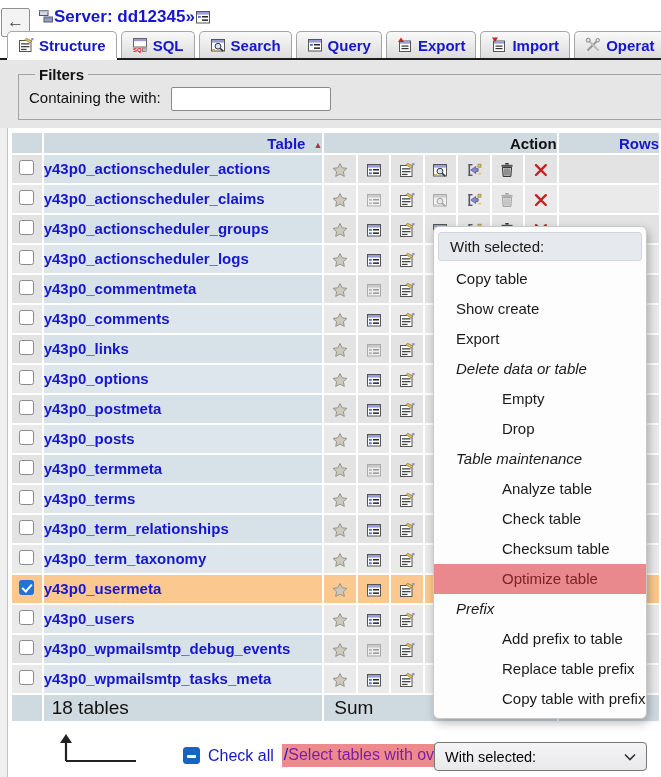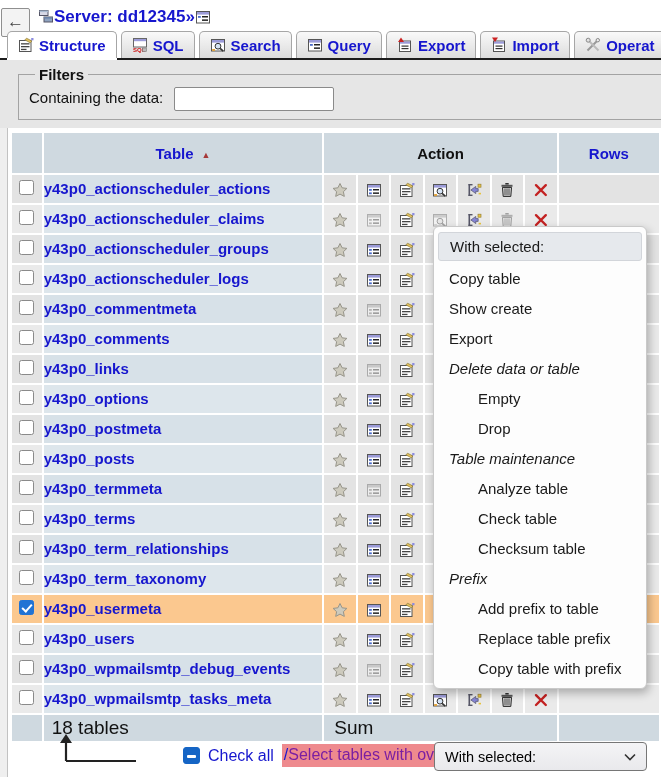--- a/index.html
+++ b/index.html
@@ -33,21 +33,21 @@
   .filters-band fieldset{position:absolute;left:18px;top:6px;width:660px;height:44px;
     border:1px solid #A3A3A3;background:var(--band-bg);margin:0;padding:4px 10px;}
   .filters-band legend{font-weight:bold;font-size:15px;padding:0 4px;margin-left:6px;color:#111;}
   .filters-band label{font-size:15px;color:#111;}
   .filters-band input{width:150px;height:20px;border:1px solid #8a8a8a;border-radius:2px;background:#fff;
     margin-left:6px;vertical-align:middle;font-size:14px;padding:1px 4px;}
 
   
   table.db{position:absolute;left:10px;top:131px;border-spacing:2px;border-collapse:separate;}
   table.db th,table.db td{box-sizing:border-box;padding:0;}
-  table.db th{background:var(--header-bg);height:40px;font-size:15px;text-align:center;font-weight:bold;color:#111;}
+  table.db th{background:var(--header-bg);height:20px;font-size:15px;text-align:right;font-weight:bold;color:#111;}
   th.h-table a,th.h-rows a{color:var(--link-blue);text-decoration:none;font-weight:bold;}
   th.h-table{padding-left:8px;}
   th.h-action{padding-left:8px;}
   th.h-rows{padding-left:8px;}
   .sort-asc{display:inline-block;margin-left:8px;font-size:9px;color:#A63838;vertical-align:1px;}
   td.cb{width:34px;background:#E3E3E3;text-align:center;height:28px;}
   td.name{width:288px;background:#D7E1E8;padding-left:8px;height:28px;}
   td.ic{width:36px;background:#E3E3E3;text-align:center;height:28px;}
   td.rowscol{width:118px;background:#E3E3E3;height:28px;}
   tr.even td.cb,tr.even td.ic,tr.even td.rowscol{background:#EAEAEA;}
@@ -76,22 +76,22 @@
   .overhang{background:var(--overhang-bg);padding:2px 6px 3px 2px;}
   .overhang .slash{color:var(--link-blue);}
   .overhang a{color:var(--overhang-text);text-decoration:none;}
   .with-selected-select{position:absolute;left:434px;top:1px;width:213px;height:29px;border:1px solid #767676;
     border-radius:4px;background:linear-gradient(#F4F4F6,#E9E9EC);display:flex;align-items:center;
     padding:0 10px;box-sizing:border-box;font-size:14.5px;color:#000;justify-content:space-between;}
 
   
   .menu{position:absolute;left:433px;top:226px;width:214px;box-sizing:border-box;background:#FDFDFD;
     border:1px solid #C9C9C9;border-radius:6px;box-shadow:2px 4px 10px rgba(0,0,0,.28);padding:4px 0;z-index:20;}
-  .menu .mi{height:30px;line-height:30px;font-size:15px;color:#1a1a1a;padding-left:15px;white-space:nowrap;}
-  .menu .mi.sub{padding-left:44px;}
+  .menu .mi{height:30px;line-height:30px;font-size:15px;color:#1a1a1a;padding-left:22px;white-space:nowrap;}
+  .menu .mi.sub{padding-left:68px;}
   .menu .mi.group{font-weight:normal;font-style:italic;}
   .menu .mi.header{height:27px;line-height:27px;margin:1px 4px 3px 4px;background:#E6E9ED;
     border:1px solid #D2D5DA;border-radius:3px;padding-left:11px;}
   .menu .mi.hl{background:var(--menu-hl-bg);color:var(--menu-hl-text);}
 </style>
 </head>
 <body>
 
 <div class="stage">
 
@@ -195,21 +195,21 @@
             <circle cx="3.2" cy="3.2" r="2" fill="#E3E3E3" stroke="#888"></circle>
             <circle cx="12.8" cy="3.2" r="1.7" fill="#EEE" stroke="#888"></circle>
           </svg>
         </span>
         <span>Operat</span>
       </div></div>
 
   <div class="filters-band">
     <fieldset>
       <legend>Filters</legend>
-      <label>Containing the data:</label>
+      <label>Containing the with:</label>
       <input type="text" value="" style="">
     </fieldset>
   </div>
 
   <table class="db">
     <thead>
       <tr>
         <th></th>
         <th class="h-table">
           <a href="#">Table</a><span class="sort-asc">▲</span>
@@ -1408,19 +1408,20 @@
       <div class="mi item">Copy table</div>
       <div class="mi item">Show create</div>
       <div class="mi item">Export</div>
       <div class="mi group">Delete data or table</div>
       <div class="mi sub">Empty</div>
       <div class="mi sub">Drop</div>
       <div class="mi group">Table maintenance</div>
       <div class="mi sub">Analyze table</div>
       <div class="mi sub">Check table</div>
       <div class="mi sub">Checksum table</div>
+      <div class="mi sub hl">Optimize table</div>
       <div class="mi group">Prefix</div>
       <div class="mi sub">Add prefix to table</div>
       <div class="mi sub">Replace table prefix</div>
       <div class="mi sub">Copy table with prefix</div>
     </div>
 
 </div>
 
 </body></html>

